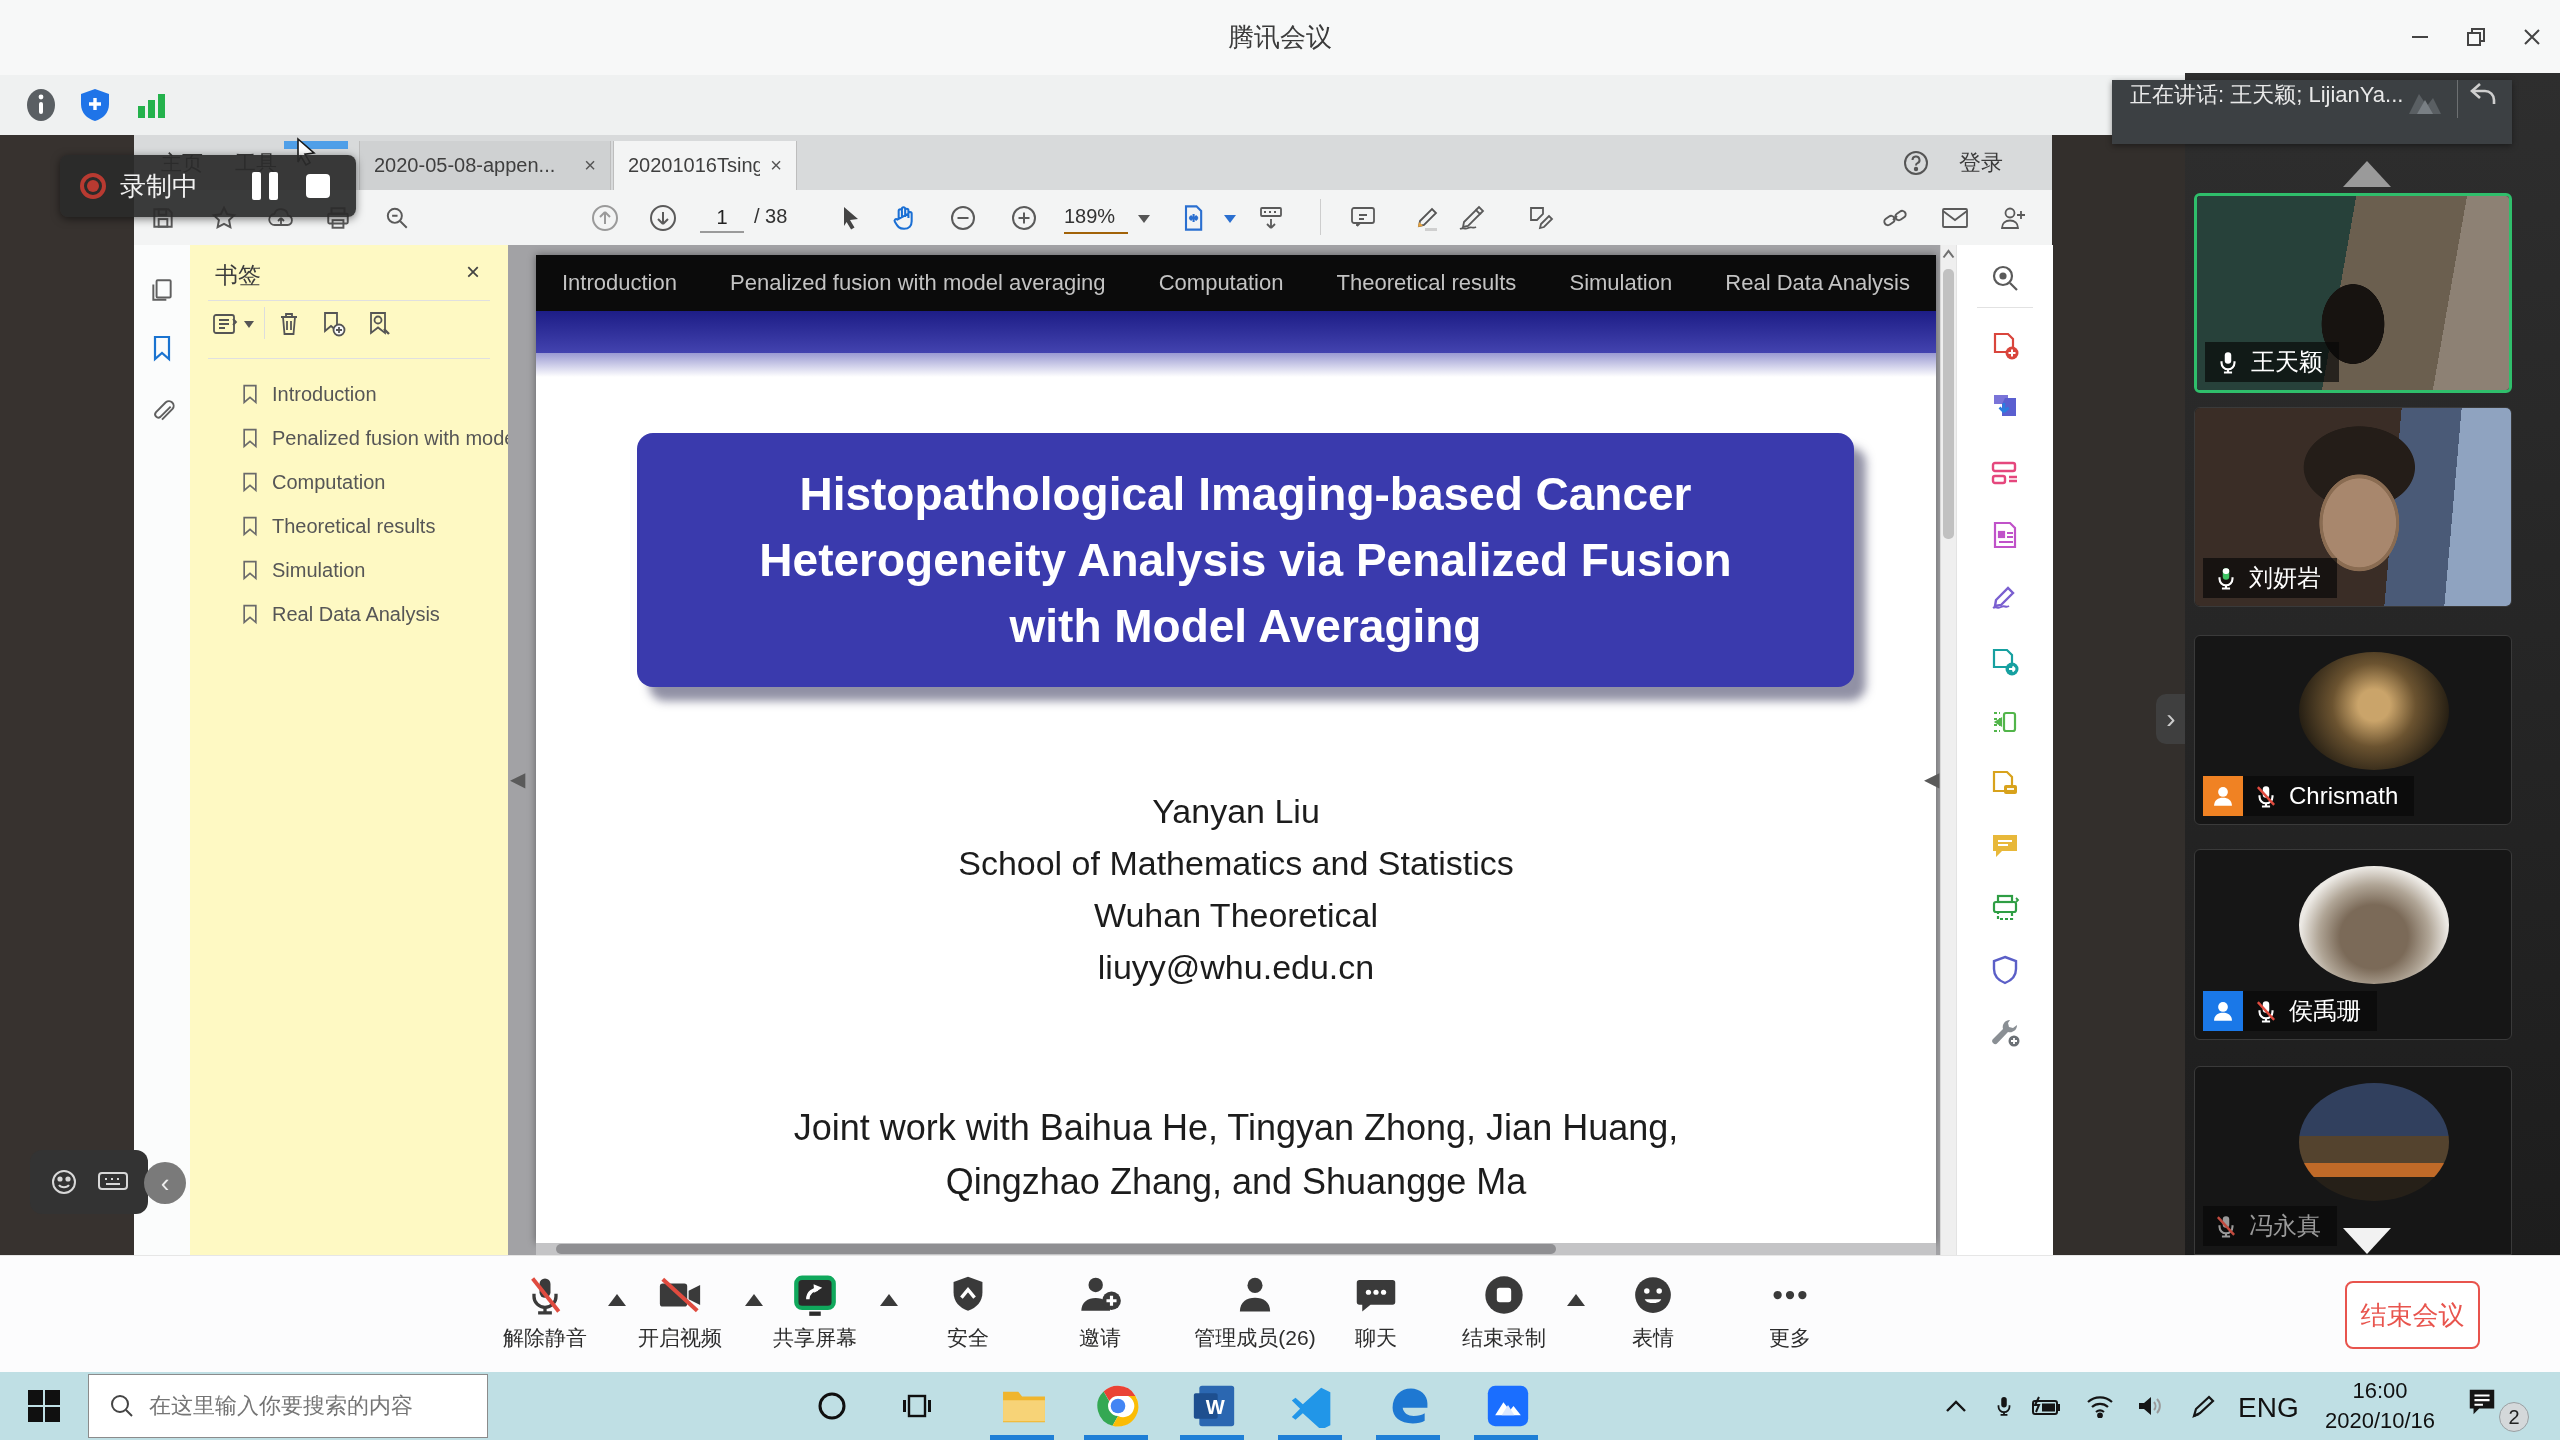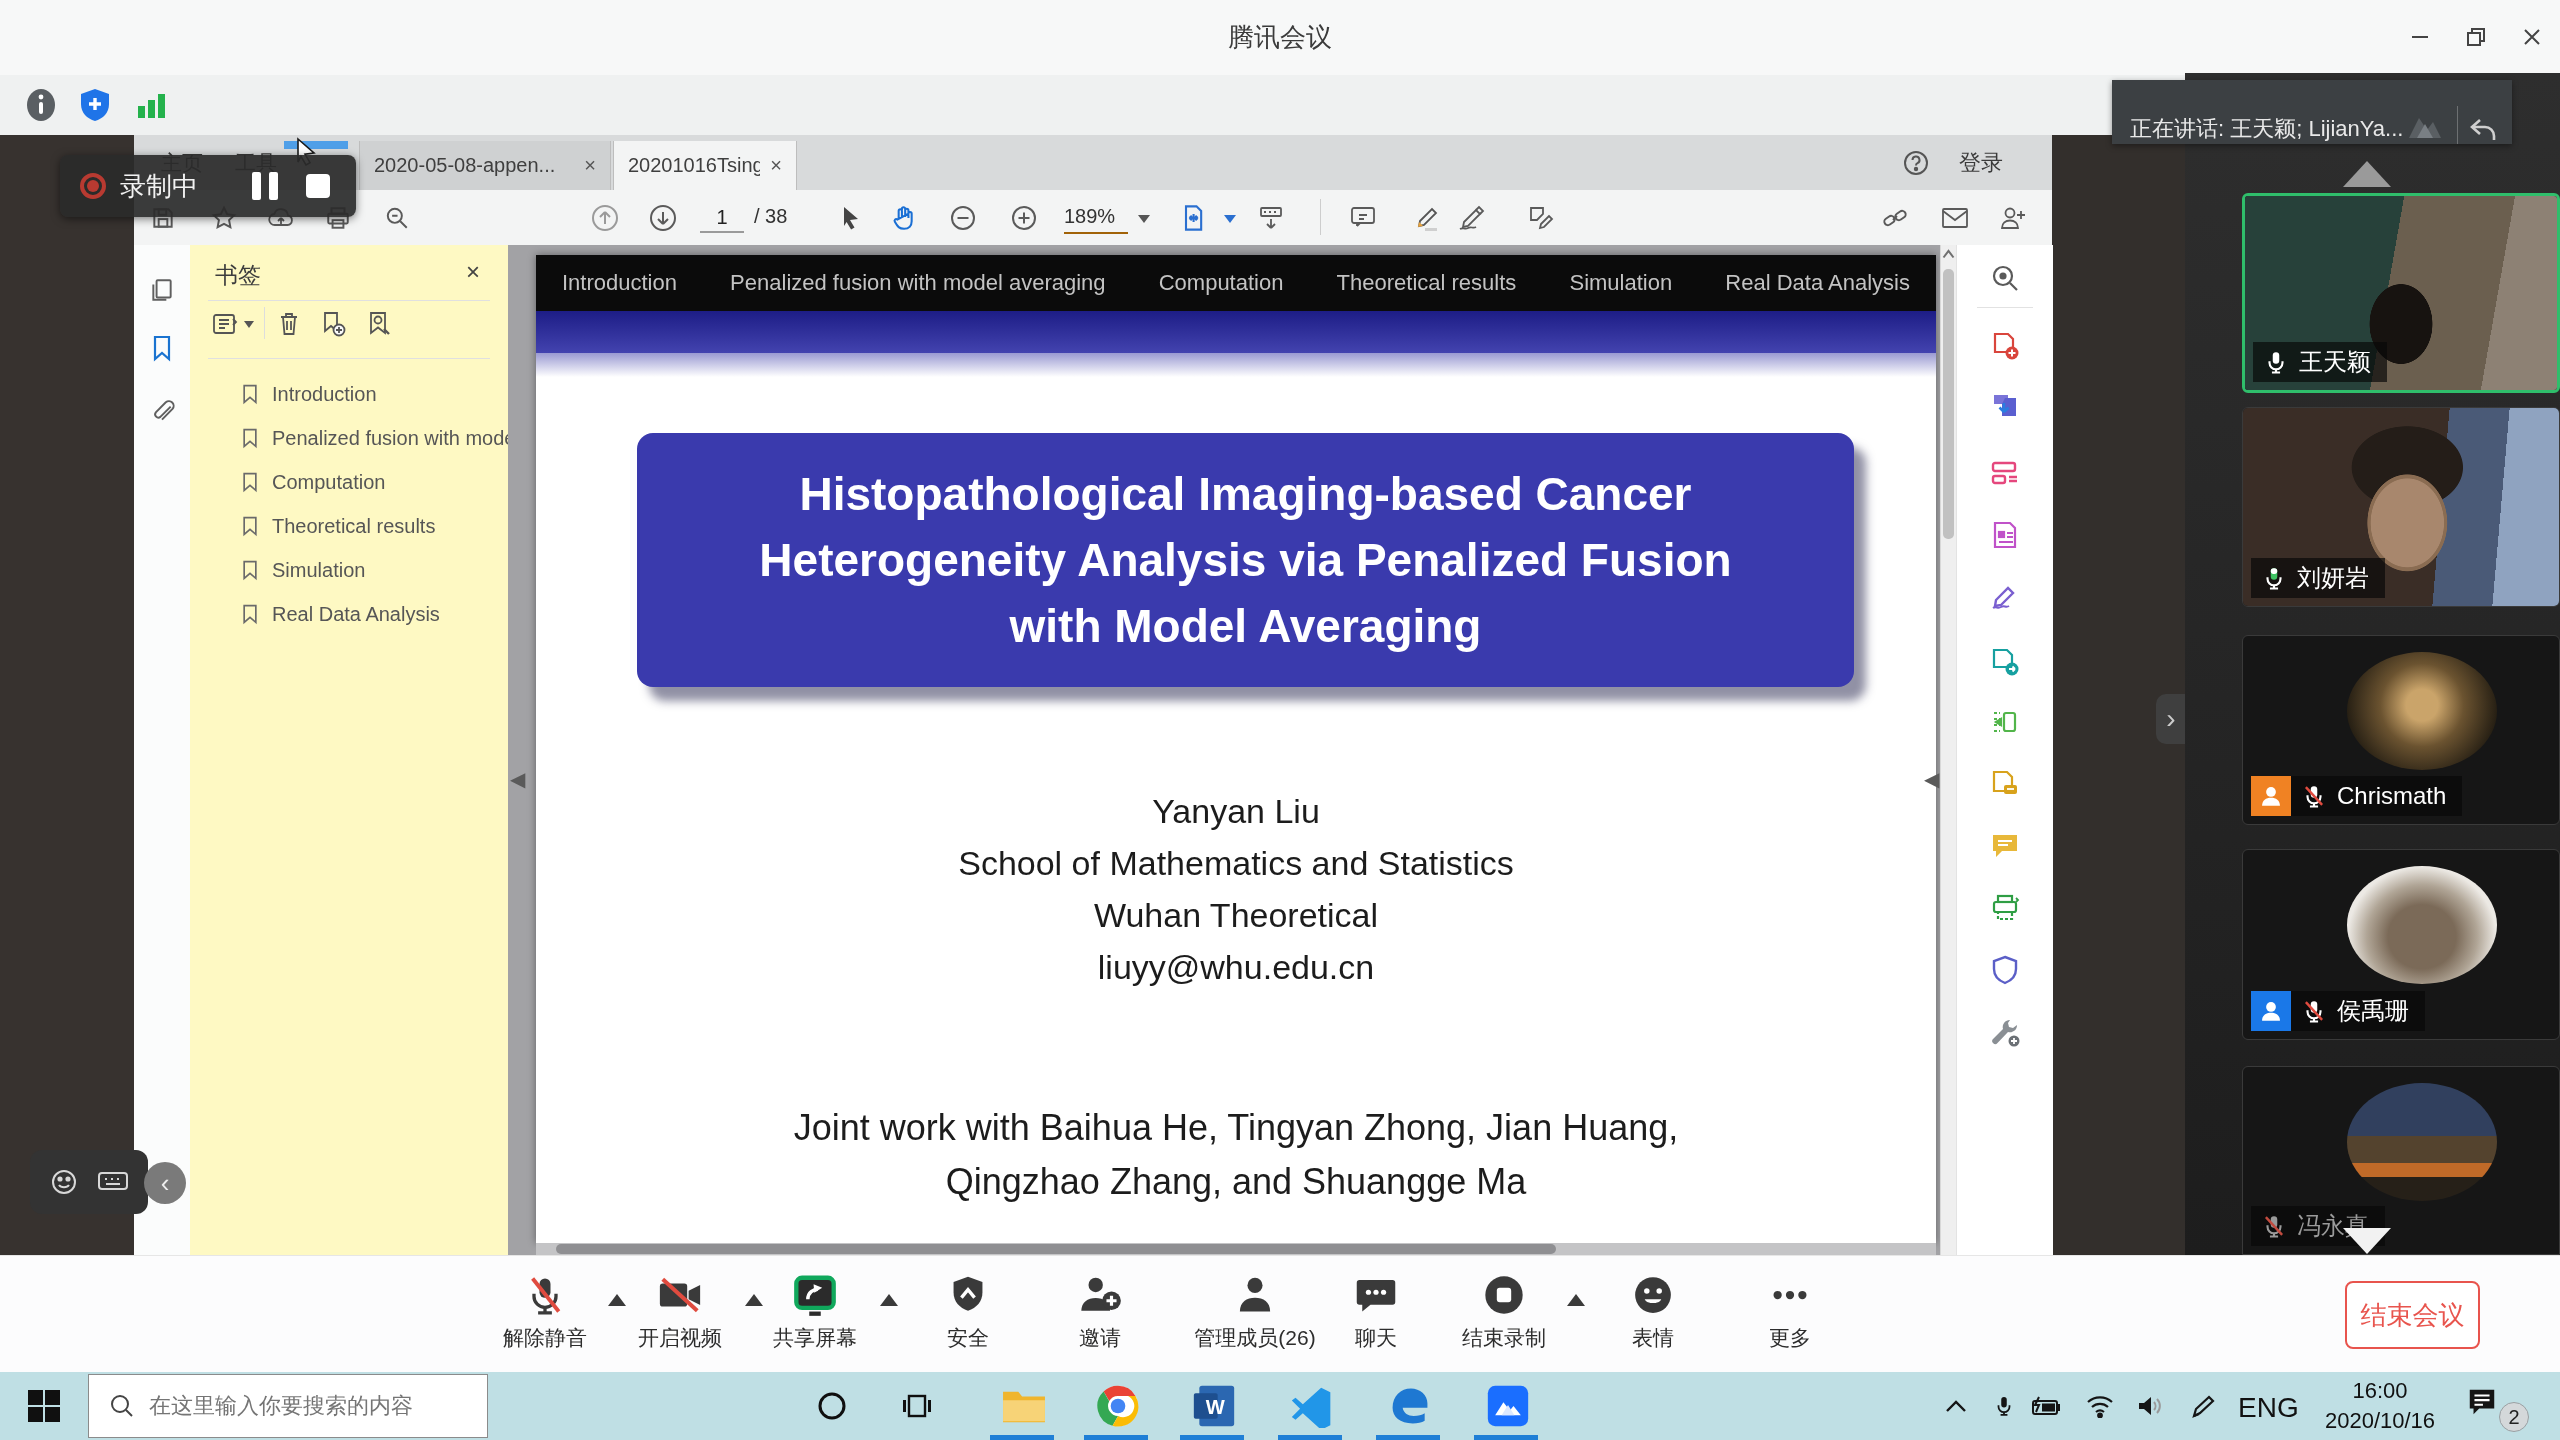--- a/index.html
+++ b/index.html
@@ -76,21 +76,21 @@
 
   
   .gap{left:2052px;top:135px;width:133px;height:1120px;background:#332f2c;}
   .handle{left:104px;top:559px;width:30px;height:50px;background:#3f3f3f;border-radius:10px 0 0 10px;
     color:#cccccc;font-size:28px;display:flex;align-items:center;justify-content:center;}
 
   
   .panel{left:2185px;top:73px;width:375px;height:1182px;background:linear-gradient(180deg,#2e2e2e,#1d1d1d);}
   .scrollup{left:158px;top:88px;width:0;height:0;border-left:24px solid transparent;border-right:24px solid transparent;border-bottom:26px solid #9a9a9a;}
   .scrolldn{left:158px;top:1155px;width:0;height:0;border-left:24px solid transparent;border-right:24px solid transparent;border-top:26px solid #f2f2f2;}
-  .tile{left:9px;width:318px;background:#161616;border:1px solid #3a3a3a;border-radius:6px;overflow:hidden;box-sizing:border-box;margin-left:48px;}
+  .tile{left:9px;width:318px;background:#161616;border:1px solid #3a3a3a;border-radius:6px;overflow:hidden;box-sizing:border-box;}
   .tile.speaking{border:3px solid #2fbe6b;}
   .vid{position:absolute;left:0;top:0;width:100%;height:100%;}
   .v1{background:
     radial-gradient(ellipse 52px 66px at 50% 66%,#171310 60%,rgba(0,0,0,0) 61%),
     linear-gradient(100deg,#27413a 0 46%,#6b5f4f 46% 78%,#8d8174 78% 100%);}
   .v2{background:
     radial-gradient(ellipse 66px 80px at 52% 58%,#a8876d 55%,#8a6c52 56% 60%,rgba(0,0,0,0) 61%),
     radial-gradient(ellipse 92px 68px at 52% 30%,#241d18 60%,rgba(0,0,0,0) 61%),
     linear-gradient(95deg,#3a2d26 0 62%,#4a5a77 62% 80%,#8fa3c0 80% 100%);}
   .avatar{position:absolute;left:104px;top:16px;width:150px;height:118px;border-radius:50%;}
@@ -99,21 +99,21 @@
   .a5{background:linear-gradient(180deg,#31405e 0 45%,#54432e 45% 68%,#c06a28 68% 80%,#262018 80%);}
   .plabelrow{position:absolute;left:8px;bottom:8px;display:flex;align-items:stretch;height:40px;}
   .pbadge{width:40px;height:40px;display:flex;align-items:center;justify-content:center;}
   .pbadge.orange{background:#f08223;}
   .pbadge.blue{background:#1a78e8;}
   .plabel{background:rgba(8,8,8,.68);display:flex;align-items:center;padding:0 16px 0 10px;}
   .pname{font-size:24px;color:#fff;margin-left:10px;white-space:nowrap;}
   .pname.dim{color:#9a9a9a;}
 
   
-  .banner{left:2112px;top:80px;width:400px;height:64px;background:#3c4043;box-shadow:0 2px 6px rgba(0,0,0,.4);display:flex;align-items:flex-end;}
+  .banner{left:2112px;top:80px;width:400px;height:64px;background:#3c4043;box-shadow:0 2px 6px rgba(0,0,0,.4);display:flex;align-items:flex-start;}
   .bannertext{margin-left:18px;font-size:22px;color:#e9e9e9;white-space:nowrap;flex:1;}
   .bandiv{width:1px;height:38px;background:rgba(255,255,255,.25);margin:0 10px;}
 
   
   .rec{left:60px;top:155px;width:296px;height:62px;background:rgba(42,42,42,.92);border-radius:8px;
     box-shadow:0 2px 8px rgba(0,0,0,.5);display:flex;align-items:center;}
   .recdot{width:26px;height:26px;border:4px solid #b83a31;border-radius:50%;margin-left:20px;display:flex;align-items:center;justify-content:center;box-sizing:border-box;}
   .recdot i{width:12px;height:12px;background:#b83a31;border-radius:50%;}
   .rectext{font-size:26px;color:#f2f2f2;margin-left:14px;flex:1;}
   .pauseic{display:flex;gap:8px;margin-right:28px;}

